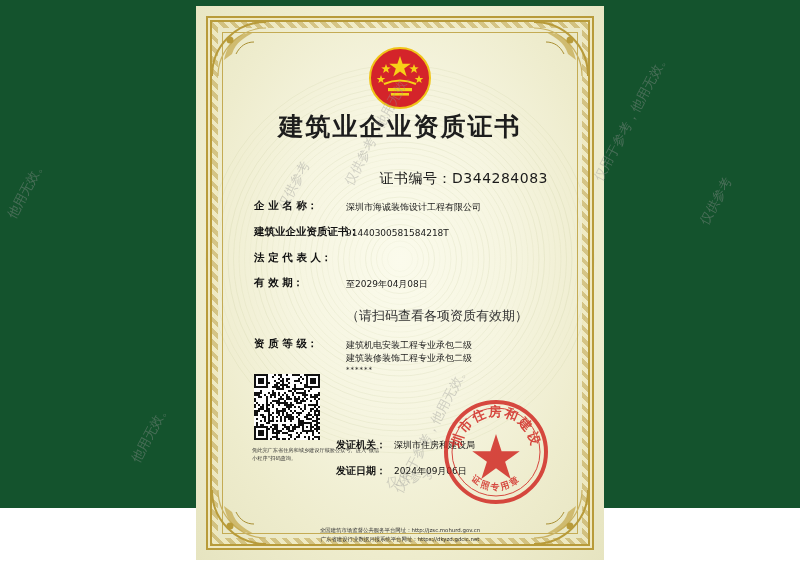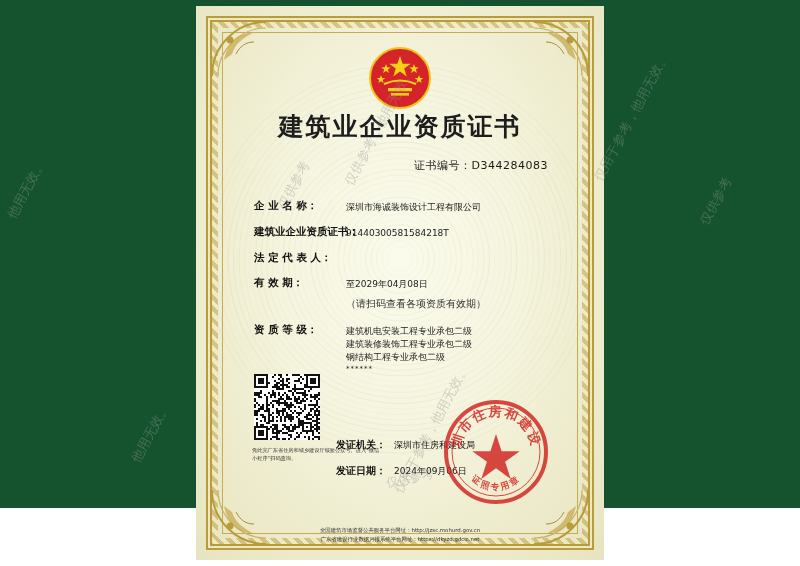--- a/index.html
+++ b/index.html
@@ -110,22 +110,22 @@
     font-weight: bold;
     font-size: 25px;
     letter-spacing: 2px;
     color: #1d1d1d;
   }
 
   
   .cert-no {
     position: absolute;
     right: 56px;
-    top: 152px;
-    font-size: 11px;
+    top: 164px;
+    font-size: 14px;
     color: #1a1a1a;
     letter-spacing: .5px;
   }
 
   
   .fields {
     position: absolute;
     left: 58px;
     top: 193px;
     width: 300px;
@@ -147,24 +147,24 @@
     white-space: nowrap;
   }
   .row .val {
     flex: 1;
     font-size: 9px;
     line-height: 1.45;
     color: #1a1a1a;
     padding-top: 2px;
   }
   .val .sub {
-    font-size: 10px;
+    font-size: 13px;
     color: #333;
     display: block;
-    margin-top: 6px;
+    margin-top: 16px;
   }
   .val .line { display: block; }
   .val .stars { letter-spacing: 1px; font-size: 7px; }
 
   
   .qr {
     position: absolute;
     left: 58px;
     top: 368px;
     width: 66px;
@@ -371,21 +371,20 @@
           <span class="line">至2029年04月08日</span>
           <span class="sub">（请扫码查看各项资质有效期）</span>
         </div>
       </div>
 
       <div class="row">
         <div class="lbl">资 质 等 级：</div>
         <div class="val">
           <span class="line">建筑机电安装工程专业承包二级</span>
           <span class="line">建筑装修装饰工程专业承包二级</span>
-          <span class="line">钢结构工程专业承包二级</span>
           <span class="line stars">******</span>
         </div>
       </div>
     </div>
 
     <div class="qr">
       <svg class="qrgrid" viewBox="0 0 33 33" shape-rendering="crispEdges" id="qrsvg">
         <rect width="33" height="33" fill="#ffffff"></rect>
       <rect x="10" y="0" width="1" height="1" fill="#111"></rect>
           <rect x="12" y="0" width="1" height="1" fill="#111"></rect>

